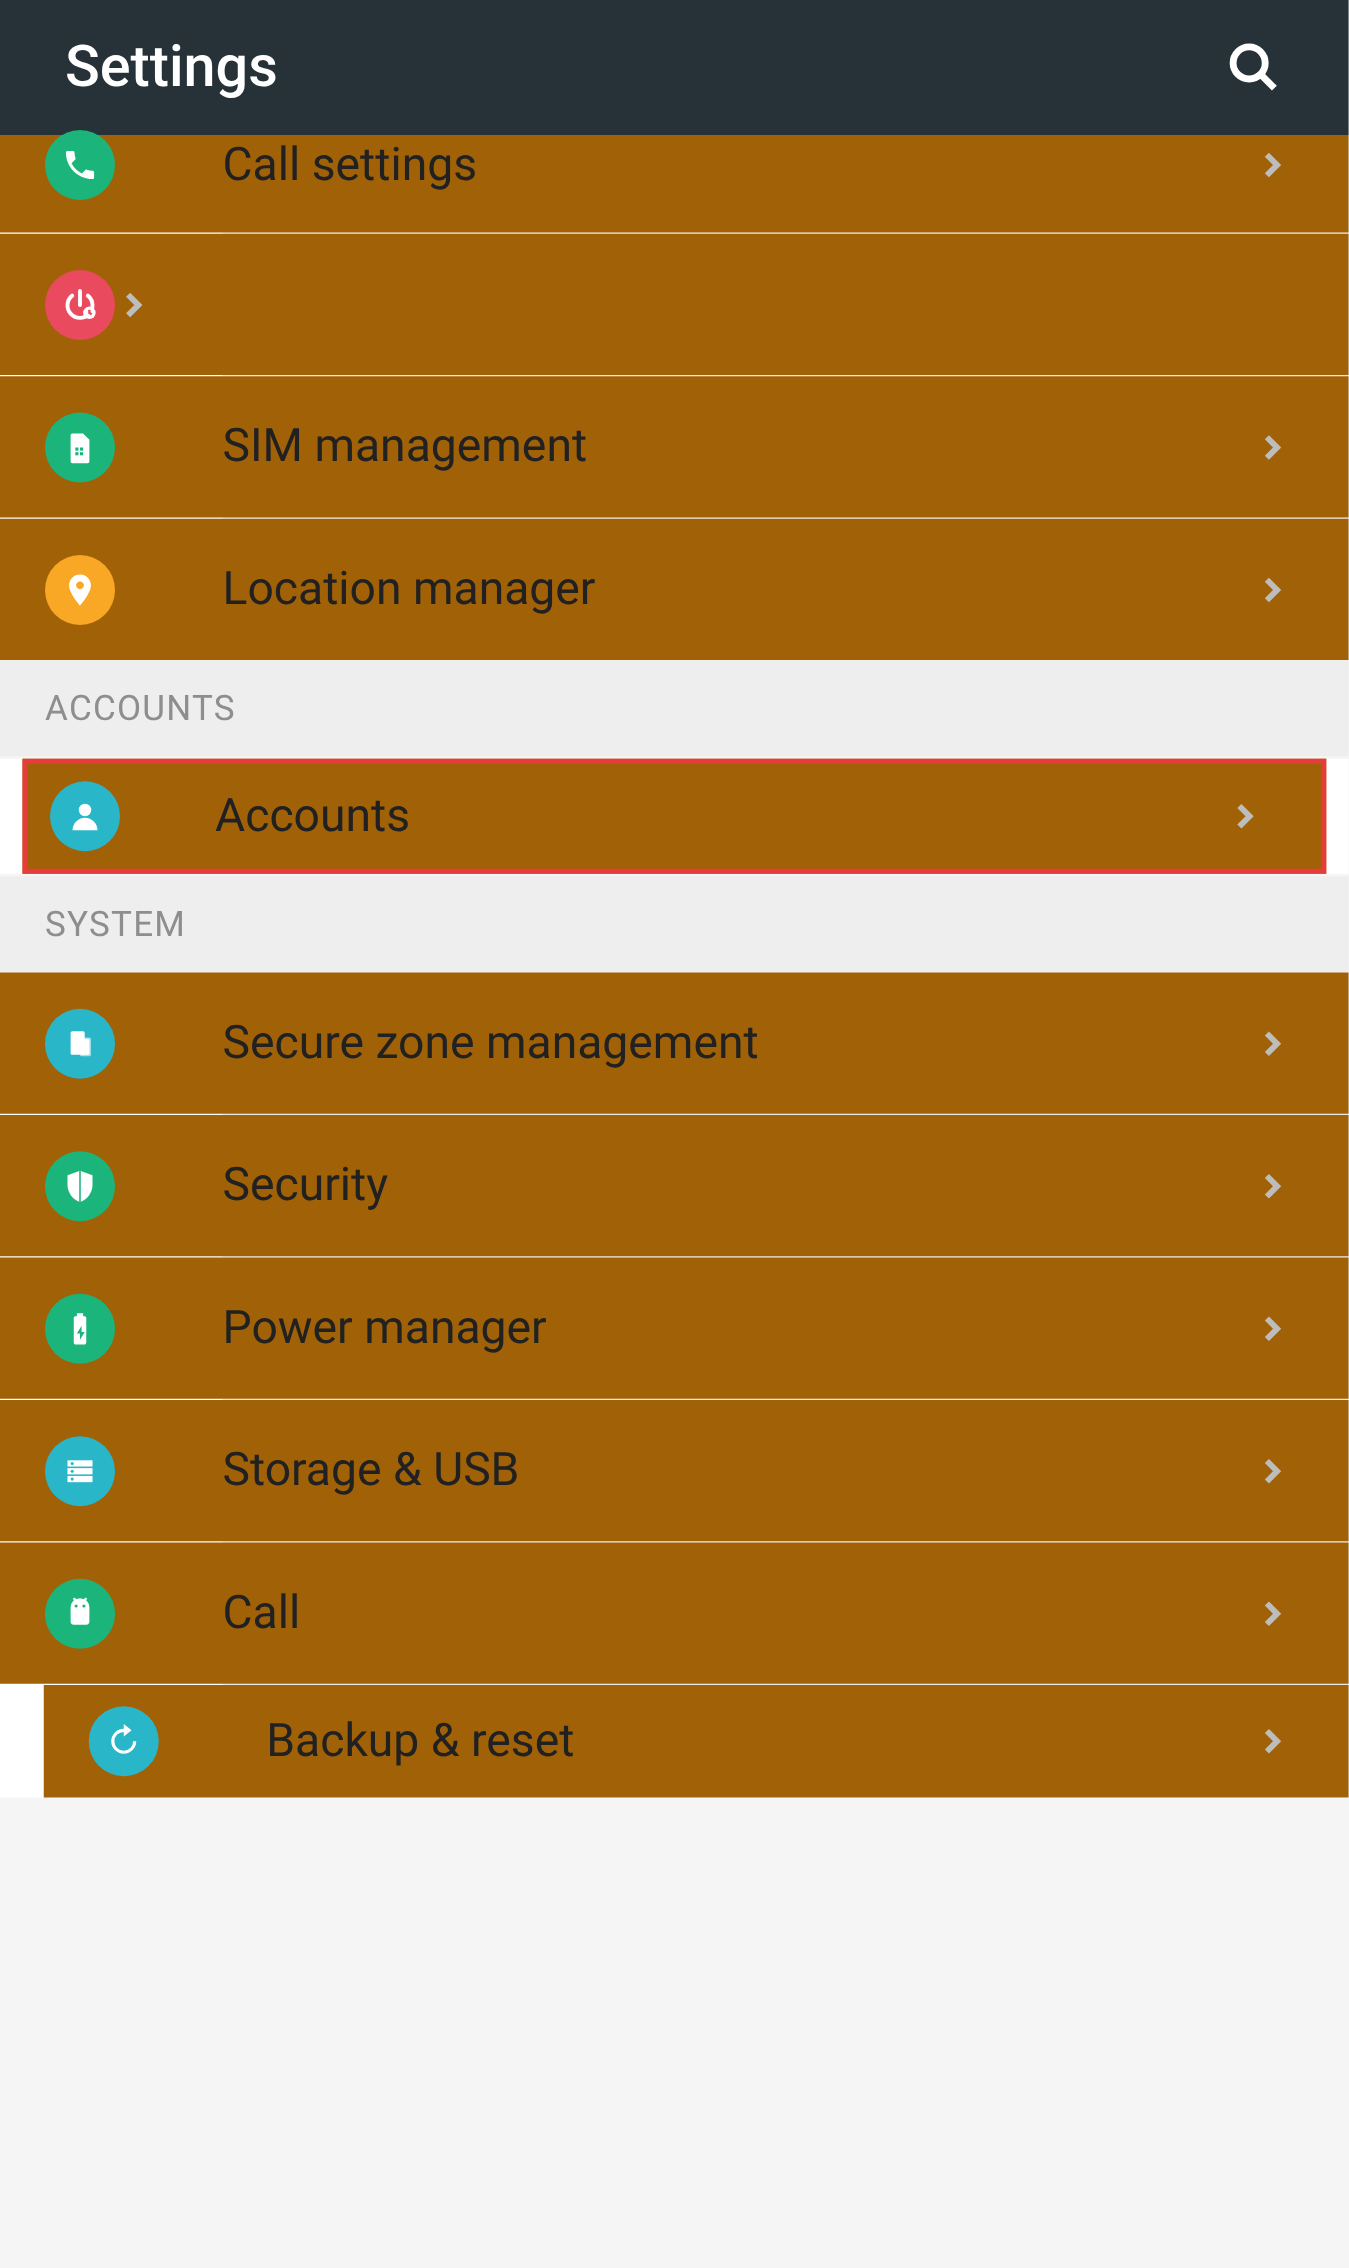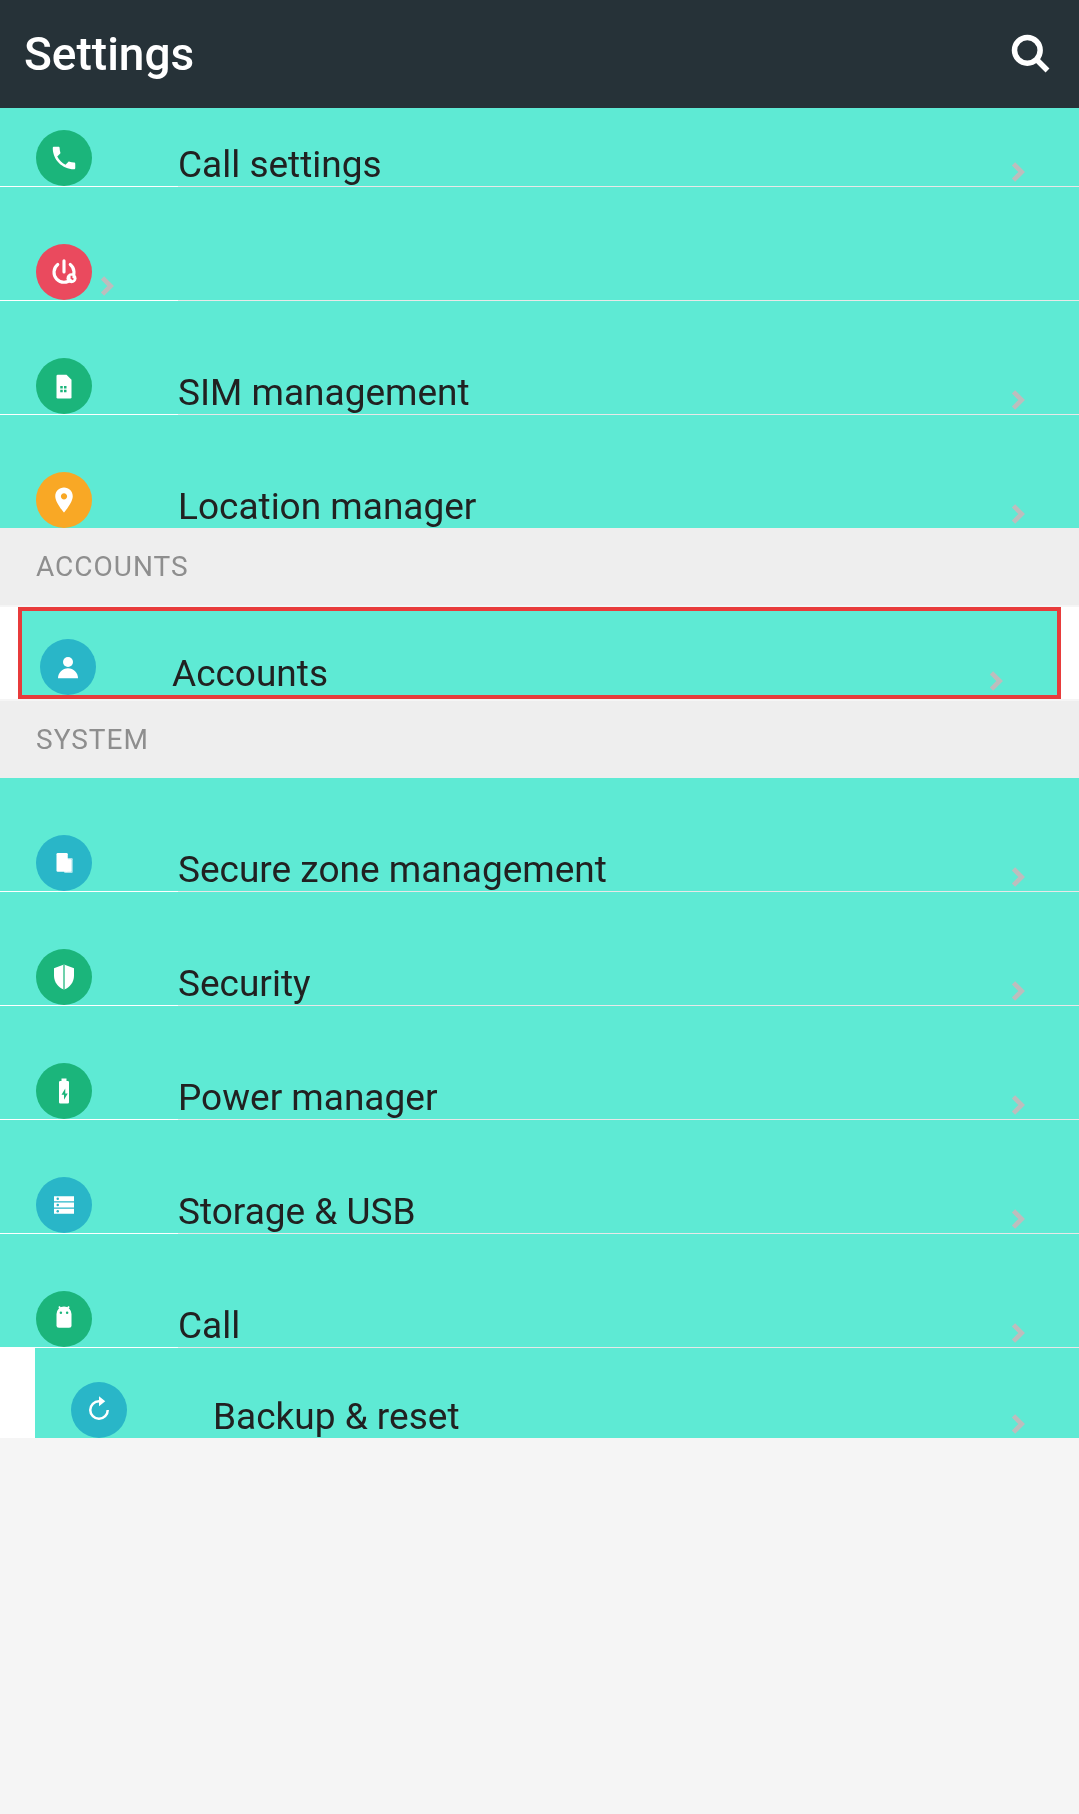--- a/index.html
+++ b/index.html
@@ -13,21 +13,21 @@
       font-family: Roboto, Arial, sans-serif;
       background: #f5f5f5;
       overflow: hidden;
     }
     .header {
       background: #263238;
       height: 108px;
       display: flex;
       align-items: center;
       justify-content: space-between;
-      padding: 0 24px;
+      padding: 0 52px;
     }
     .header-title {
       color: #ffffff;
       font-size: 46px;
       font-weight: 500;
     }
     .search-icon {
       width: 48px;
       height: 48px;
       display: flex;
@@ -46,23 +46,23 @@
     }
     .section-header {
       background: #eeeeee;
       padding: 22px 36px;
       color: #8e8e8e;
       font-size: 28px;
       letter-spacing: 1px;
     }
     .list-item {
       display: flex;
-      align-items: flex-end;
+      align-items: center;
       height: 113px;
-      background: #5eead4;
+      background: #a16207;
       position: relative;
       padding-left: 36px;
       padding-right: 48px;
     }
     .list-item.first-partial {
       height: 78px;
       padding-top: 0;
     }
     .list-item.highlighted {
       border: 4px solid #e83b3b;

